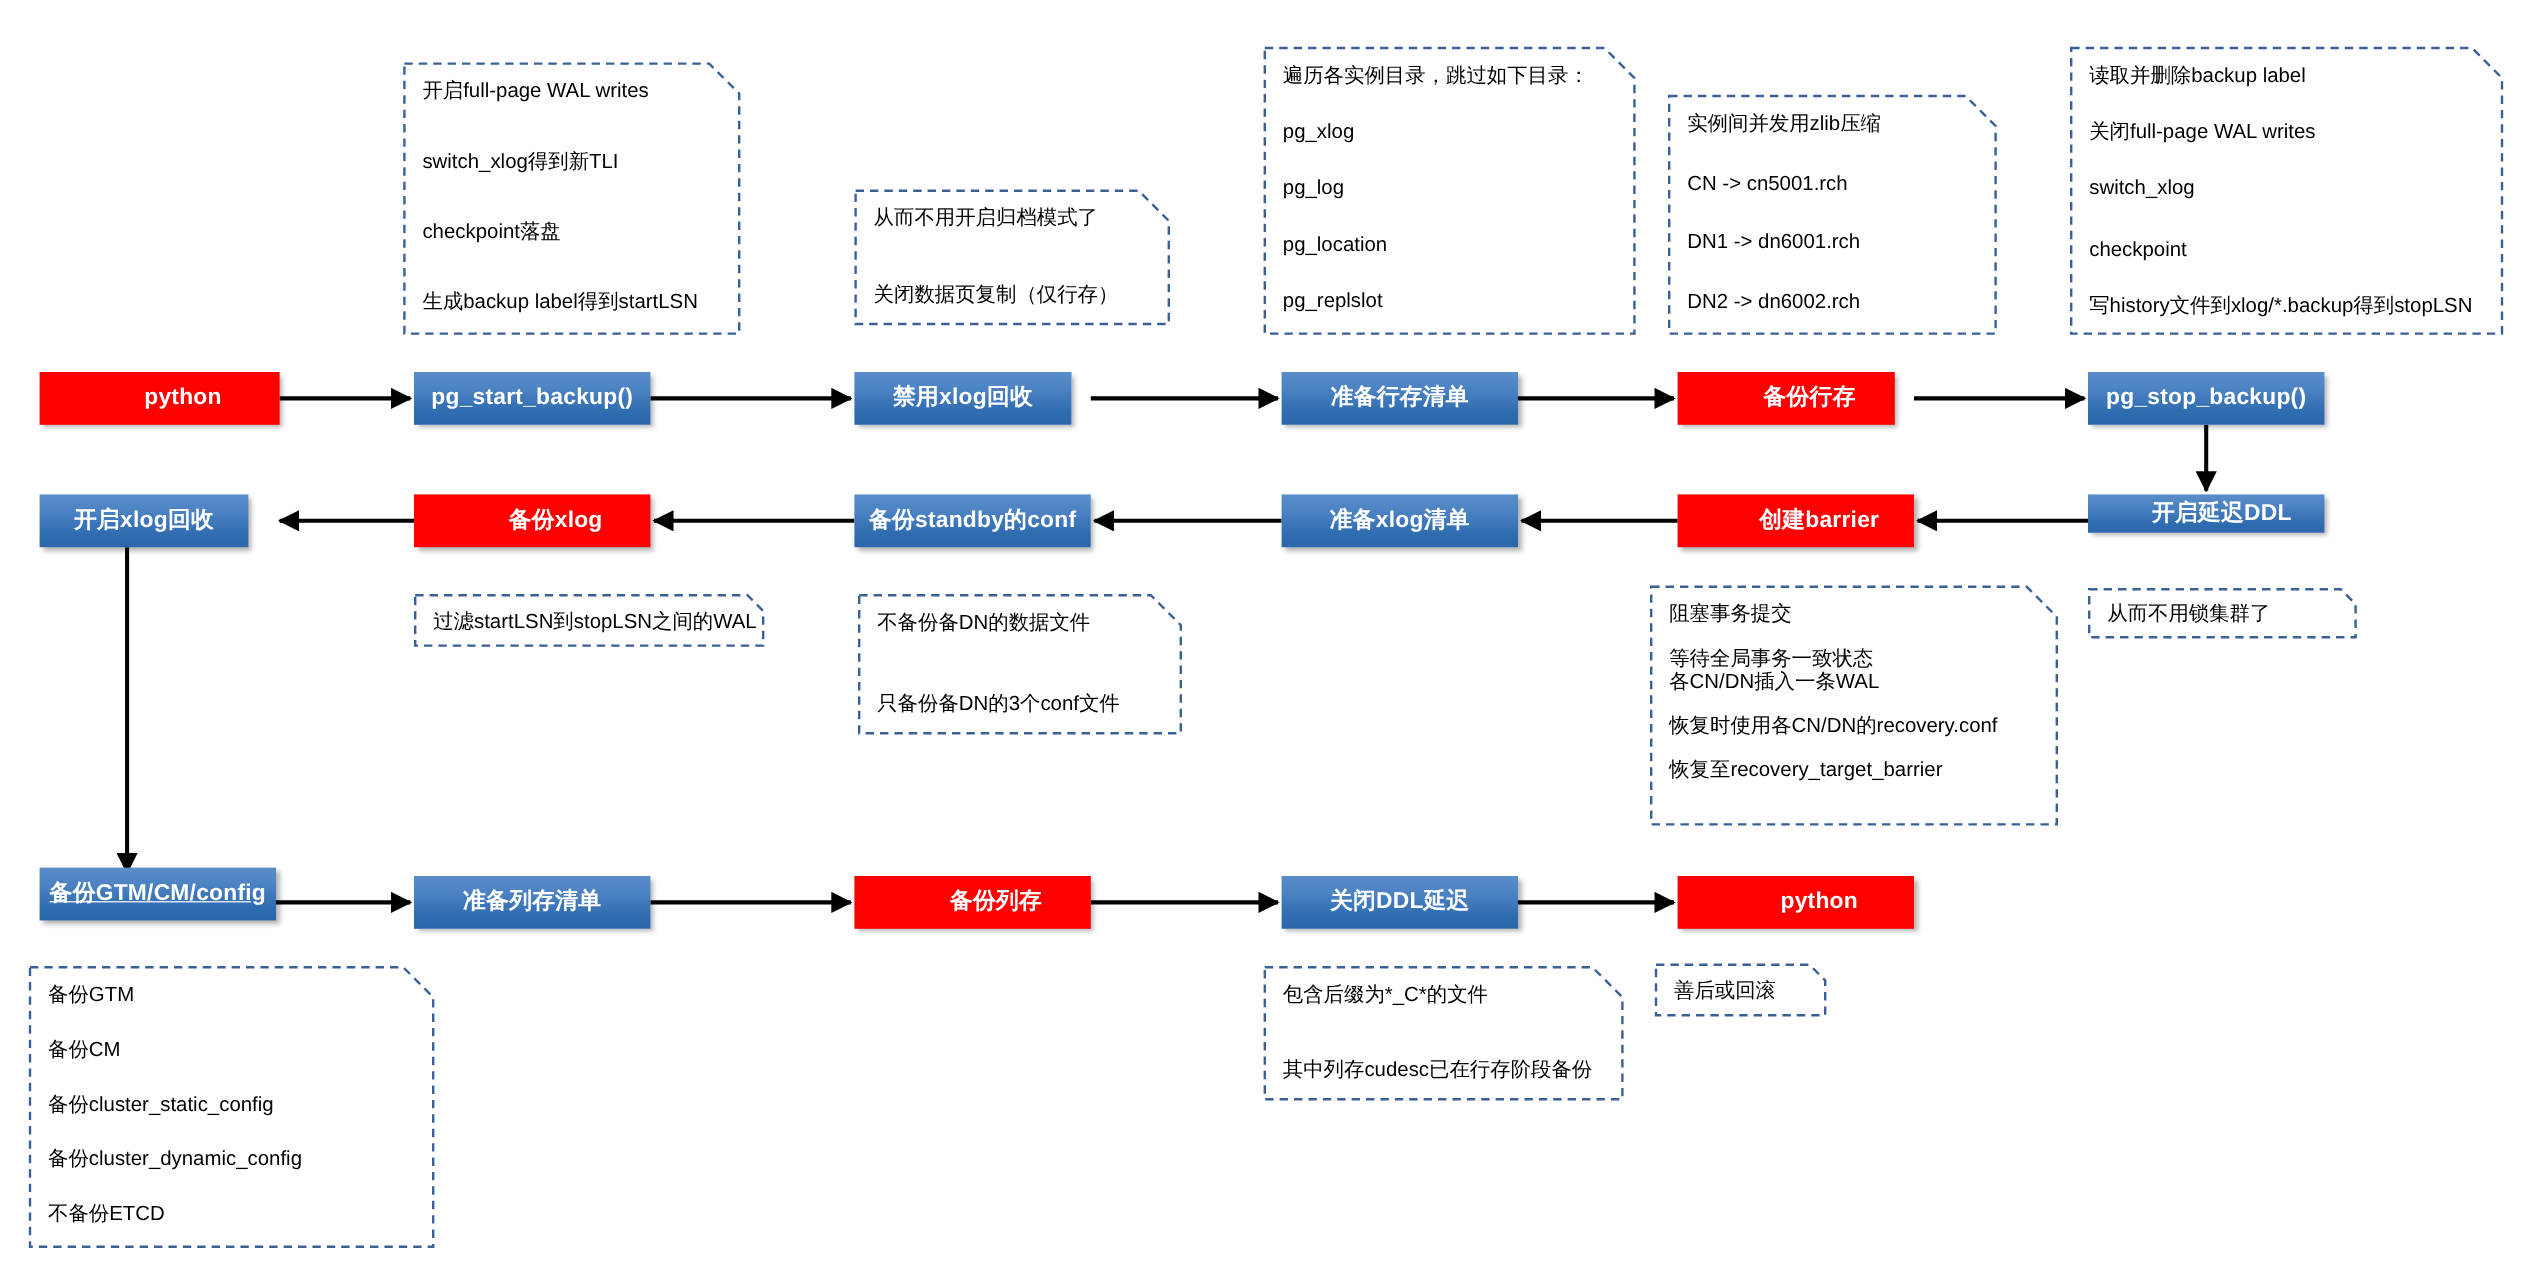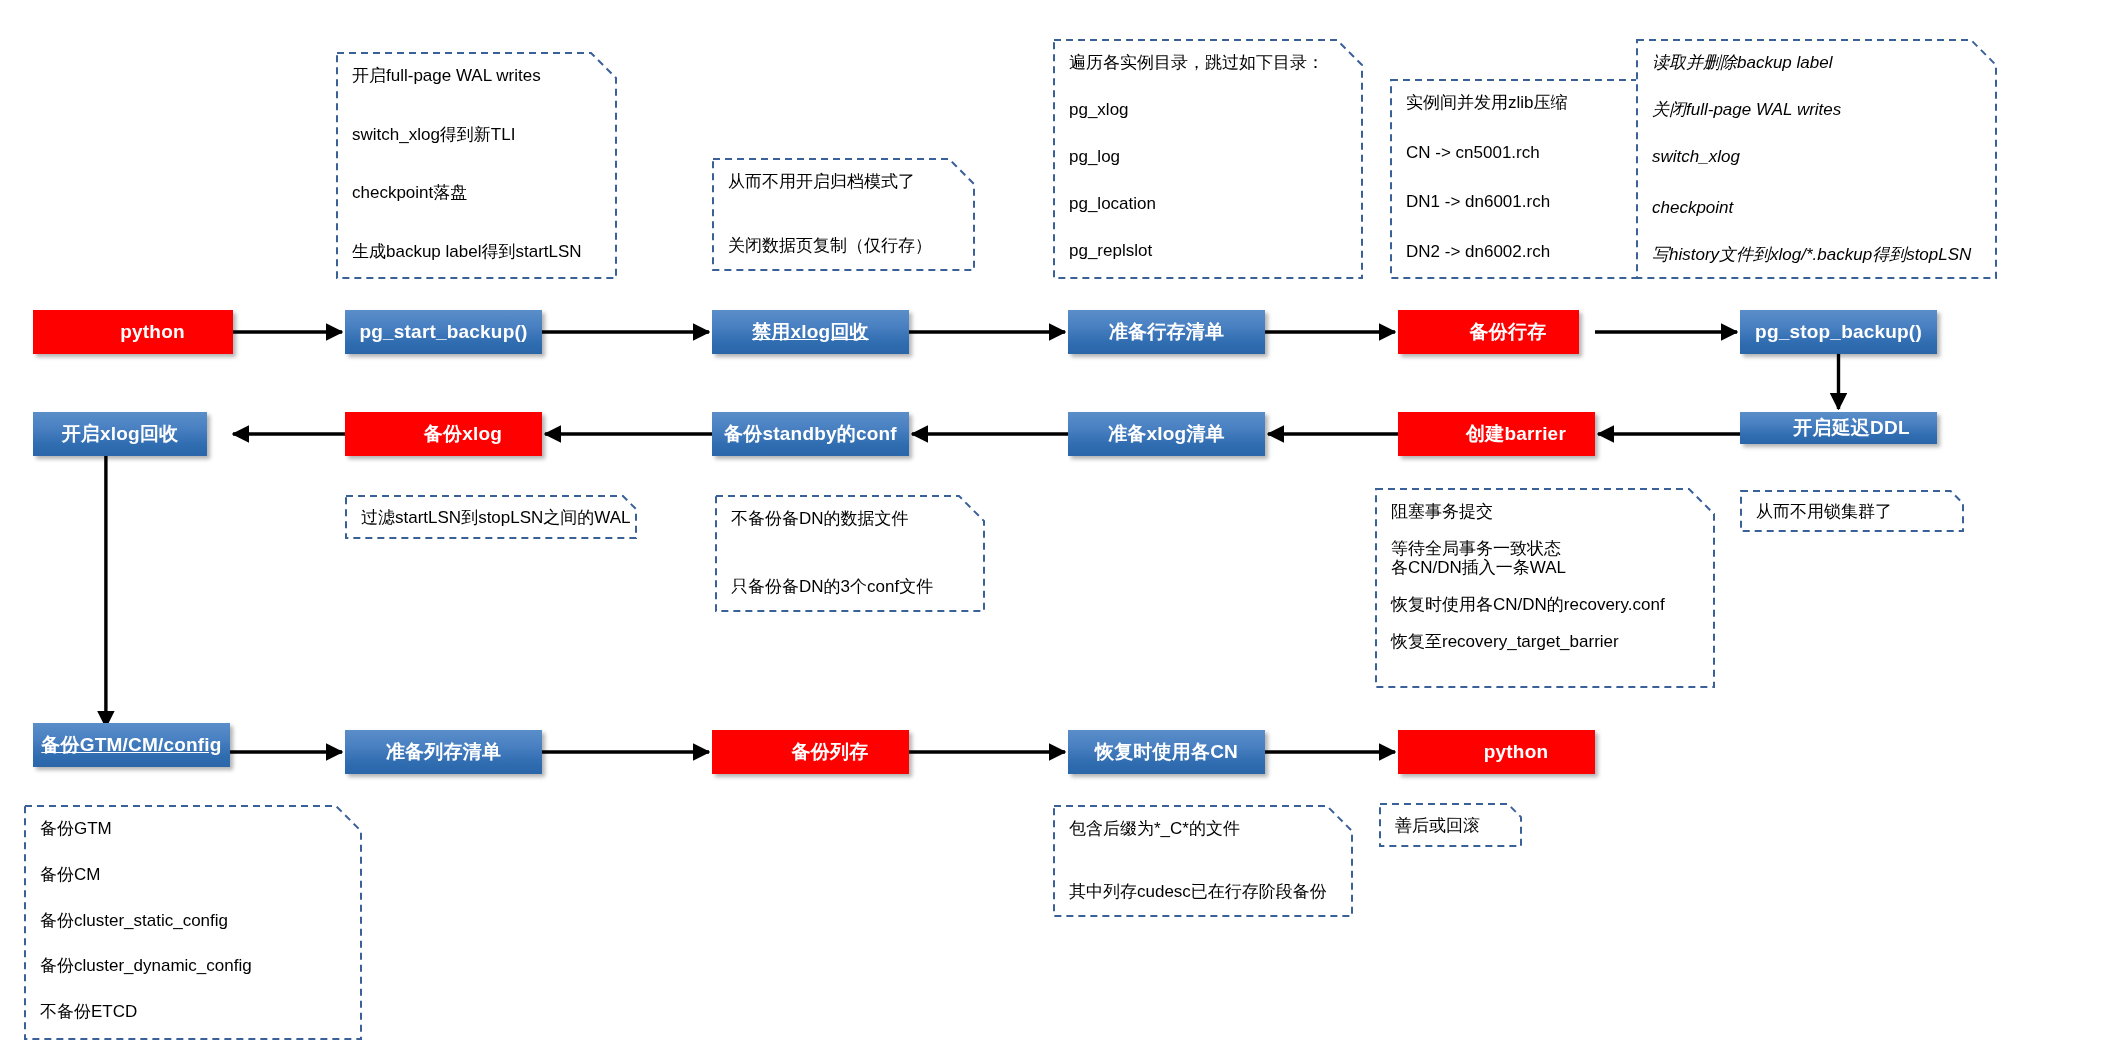--- a/index.html
+++ b/index.html
@@ -122,21 +122,21 @@
       </g>
   </svg>
 
   <div id="nodes-layer">
       <div class="node red" style="left: 33px; top: 310px; width: 200px; height: 44px;">
         <span>python</span>
       </div>
       <div class="node blue" style="left: 345px; top: 310px; width: 197px; height: 44px;">
         <span>pg_start_backup()</span>
       </div>
-      <div class="node blue" style="left: 712px; top: 310px; width: 197px; height: 44px; text-decoration: underline;">
+      <div class="node blue" style="left: 712px; top: 310px; width: 181px; height: 44px;">
         <span>禁用xlog回收</span>
       </div>
       <div class="node blue" style="left: 1068px; top: 310px; width: 197px; height: 44px;">
         <span>准备行存清单</span>
       </div>
       <div class="node red" style="left: 1398px; top: 310px; width: 181px; height: 44px;">
         <span>备份行存</span>
       </div>
       <div class="node blue" style="left: 1740px; top: 310px; width: 197px; height: 44px;">
         <span>pg_stop_backup()</span>
@@ -162,21 +162,21 @@
       <div class="node blue" style="left: 33px; top: 723px; width: 197px; height: 44px; text-decoration: underline;">
         <span>备份GTM/CM/config</span>
       </div>
       <div class="node blue" style="left: 345px; top: 730px; width: 197px; height: 44px;">
         <span>准备列存清单</span>
       </div>
       <div class="node red" style="left: 712px; top: 730px; width: 197px; height: 44px;">
         <span>备份列存</span>
       </div>
       <div class="node blue" style="left: 1068px; top: 730px; width: 197px; height: 44px;">
-        <span>恢复时使用各CN</span>
+        <span>关闭DDL延迟</span>
       </div>
       <div class="node red" style="left: 1398px; top: 730px; width: 197px; height: 44px;">
         <span>python</span>
       </div>
     </div>
   <div id="notes-layer">
       <div class="note" style="left: 336px; top: 52px; width: 281px; height: 227px;">
         <svg width="283" height="229">
           <path d="M 1 1 L 255 1 L 280 26 L 280 226 L 1 226 Z"></path>
         </svg>
@@ -212,21 +212,21 @@
         <svg width="276" height="202">
           <path d="M 1 1 L 248 1 L 273 26 L 273 199 L 1 199 Z"></path>
         </svg>
         <div class="body">
           <div class="line" style="margin-bottom: 30.6667px;">实例间并发用zlib压缩</div>
           <div class="line" style="margin-bottom: 30.6667px;">CN    -&gt;  cn5001.rch</div>
           <div class="line" style="margin-bottom: 30.6667px;">DN1 -&gt;  dn6001.rch</div>
           <div class="line">DN2 -&gt;  dn6002.rch</div>
         </div>
       </div>
-      <div class="note" style="left: 1636px; top: 39px; width: 361px; height: 240px; font-style: italic;">
+      <div class="note" style="left: 1725px; top: 39px; width: 361px; height: 240px;">
         <svg width="363" height="242">
           <path d="M 1 1 L 335 1 L 360 26 L 360 239 L 1 239 Z"></path>
         </svg>
         <div class="body">
           <div class="line" style="margin-bottom: 28px;">读取并删除backup label</div>
           <div class="line" style="margin-bottom: 28px;">关闭full-page WAL writes</div>
           <div class="line" style="margin-bottom: 32px;">switch_xlog</div>
           <div class="line" style="margin-bottom: 28px;">checkpoint</div>
           <div class="line">写history文件到xlog/*.backup得到stopLSN</div>
         </div>

